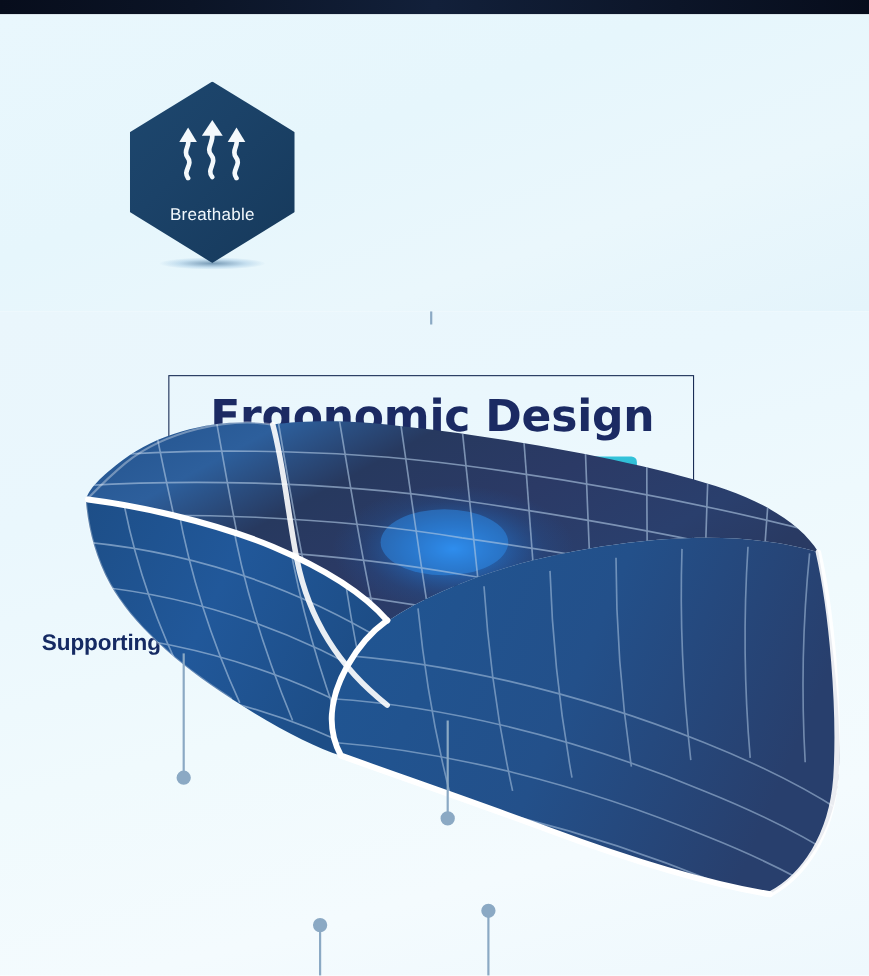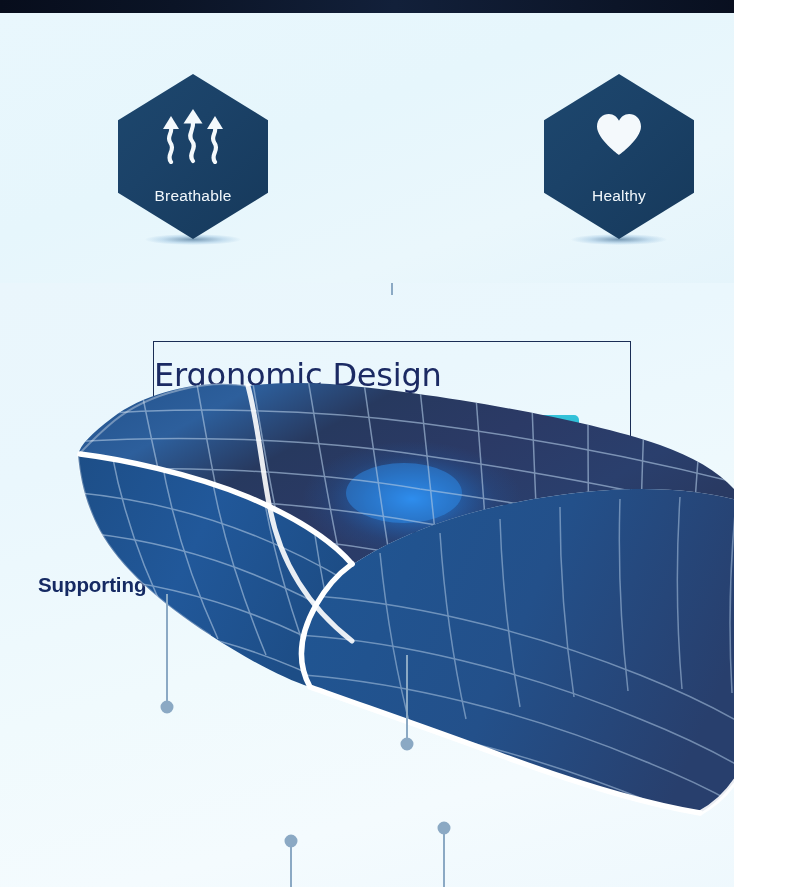--- a/index.html
+++ b/index.html
@@ -3,21 +3,21 @@
 <meta charset="utf-8">
 <style>
   * { margin:0; padding:0; box-sizing:border-box; }
   html,body { width:790px; height:887px; }
   body {
     font-family:"Liberation Sans", sans-serif;
     background:#ffffff;
     overflow:hidden;
     position:relative;
   }
-  #page { position:relative; width:734px; height:887px; overflow:hidden; }
+  #page { position:relative; width:790px; height:887px; overflow:hidden; }
 
   
   .topbar {
     position:absolute; left:0; top:0; width:790px; height:13px;
     background:linear-gradient(90deg,#070d1c 0%,#0b1426 22%,#12203a 50%,#0c1528 78%,#070d1c 100%);
   }
 
   
   .features {
     position:absolute; left:0; top:13px; width:790px; height:270px;
@@ -54,23 +54,23 @@
   .lower {
     position:absolute; left:0; top:283px; width:790px; height:604px;
     background:linear-gradient(165deg,#eaf6fc 0%,#eaf7fd 25%,#f0fafd 55%,#f4fbfe 78%,#eef8fd 100%);
   }
 
   .callout {
     position:absolute; left:153px; top:58px; width:478px; height:164px;
     border:1.4px solid #1a2d55; background:transparent;
   }
   .callout-title {
-    position:absolute; left:0; top:14px; width:478px; 
+    position:absolute; left:0; top:14px; width:478px; text-align:center;
     font-family:"DejaVu Sans", sans-serif;
-    font-size:32px; color:#1b2a63; font-weight:400; letter-spacing:-0.2px;
+    font-size:40px; color:#1b2a63; font-weight:700; letter-spacing:-0.2px;
   }
   .badge {
     position:absolute; left:53px; top:73px; width:372px; height:32px;
     background:linear-gradient(180deg,#34c3da 0%,#27b6d0 55%,#22b0cb 100%);
     border-radius:5px;
     display:flex; align-items:center; justify-content:center;
   }
   .badge span {
     color:#ffffff; font-size:16px; font-weight:bold; letter-spacing:.3px;
   }
@@ -115,30 +115,20 @@
               <path d="M16 10 L24 23 L8 23 Z"></path>
               <path d="M38 3 L47.5 17.5 L28.5 17.5 Z"></path>
               <path d="M60 10 L68 23 L52 23 Z"></path>
             </g>
           </svg>
         </div>
         <div class="hexlabel">Breathable</div>
       </div>
 
 
-      <div class="hexcell c2">
-        <div class="hexshadow"></div>
-        <div class="hexshape"></div>
-        <div class="hexicon">
-          <svg width="46" height="44" viewBox="0 0 46 44">
-            <path d="M23 42 C 23 42, 1 26, 1 13.5 C 1 5.5, 7 1, 12.8 1 C 17.8 1, 21.2 4.2, 23 7.8 C 24.8 4.2, 28.2 1, 33.2 1 C 39 1, 45 5.5, 45 13.5 C 45 26, 23 42, 23 42 Z" fill="#f4f9fc"></path>
-          </svg>
-        </div>
-        <div class="hexlabel">Healthy</div>
-      </div>
 
     </div>
   </div>
 
   <div class="lower">
 
     <div class="callout">
       <div class="callout-title">Ergonomic Design</div>
       <div class="badge">
         <span>Sleeping position in all directions</span>

